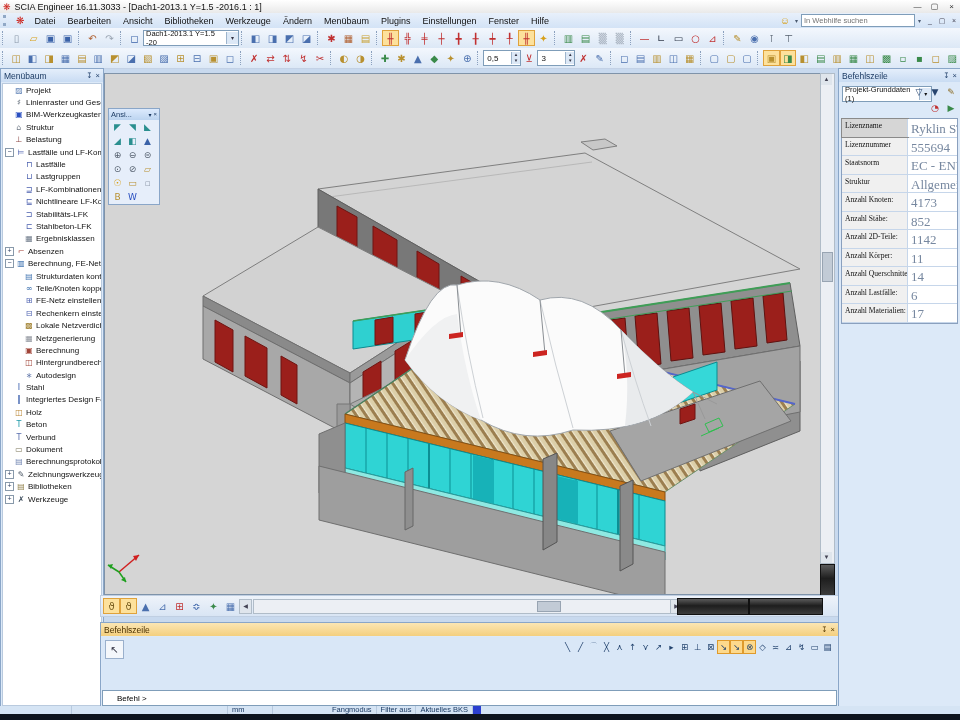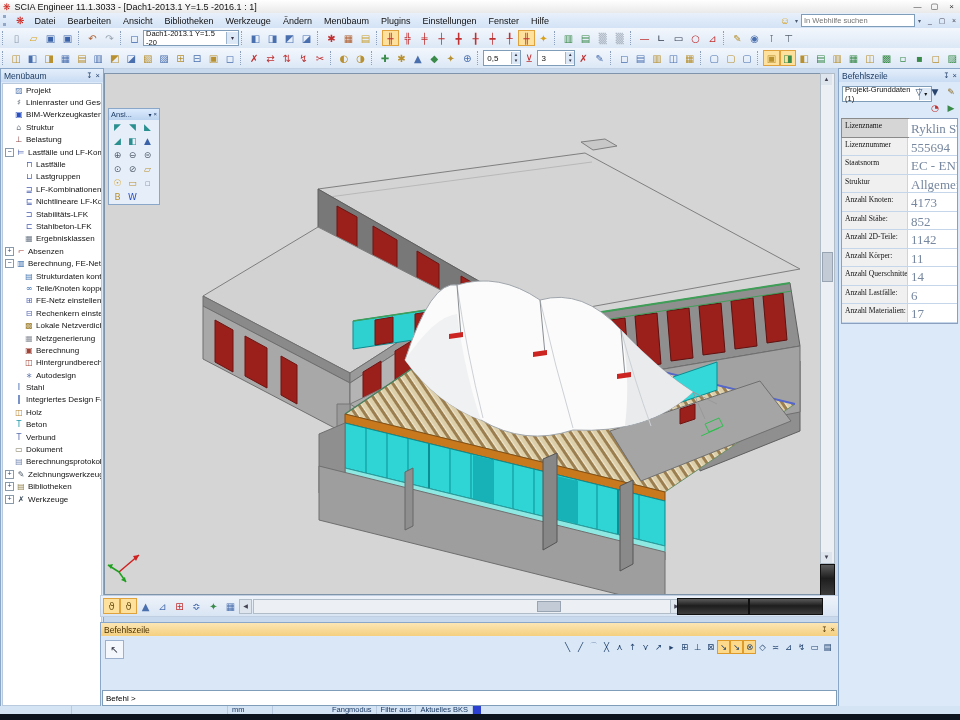--- a/index.html
+++ b/index.html
@@ -57,21 +57,21 @@
   .harrow{width:11px;height:13px;background:#dfe5ec;border:1px solid #b0bcc8;font-size:6px;line-height:13px;text-align:center;color:#445;position:absolute;top:3px;}
   #hdark1{position:absolute;left:576px;top:2px;width:70px;height:15px;}
   #hdark2{position:absolute;left:648px;top:2px;width:72px;height:15px;}
   
   #cmdpanel{left:100px;top:622px;width:737px;height:84px;}
   .cmdbody{position:absolute;left:1px;right:1px;top:14px;bottom:17px;background:#d9e7f7;}
   .cursorbtn{position:absolute;left:3px;top:3px;width:17px;height:17px;background:#f4f7fb;border:1px solid #9ab0cc;font-size:10px;color:#223;display:flex;align-items:center;justify-content:center;}
   .snaprow{position:absolute;right:3px;top:3px;display:flex;}
   .snapbtn{width:13px;height:14px;display:flex;align-items:center;justify-content:center;font-size:8.5px;border:1px solid transparent;background:transparent;padding:0;color:#23436e;font-family:"DejaVu Sans",sans-serif;}
   .snapbtn.hl{background:#fdd98c;border-color:#df9a2c;}
-  .cmdinput{position:absolute;left:1px;right:1px;bottom:1px;height:14px;background:#fff;border:1px solid #7f9db9;font-size:8px;padding:0 3px;font-family:"Liberation Sans",sans-serif;}
+  .cmdinput{position:absolute;left:1px;right:1px;bottom:1px;height:14px;background:#fff;border:1px solid #7f9db9;font-size:8px;padding:0 14px;font-family:"Liberation Sans",sans-serif;}
   
   #rightpanel{left:838px;top:68px;width:121px;height:638px;}
   .propcombo{position:absolute;left:3px;top:17px;width:86px;height:14px;background:#fff;border:1px solid #7f9db9;font-size:7.5px;display:flex;align-items:center;padding-left:2px;}
   .propcombo .arrow{margin-left:auto;width:11px;height:12px;background:#dce8f6;border-left:1px solid #9db4cc;font-size:6px;text-align:center;line-height:12px;}
   .picons{position:absolute;right:2px;top:16px;display:flex;gap:2px;}
   .picons2{position:absolute;right:2px;top:32px;display:flex;gap:2px;}
   .pibtn{width:14px;height:14px;border:1px solid transparent;display:flex;align-items:center;justify-content:center;font-size:9px;background:transparent;padding:0;font-family:"DejaVu Sans",sans-serif;}
   #propgrid{position:absolute;left:2px;top:49px;width:115px;border:1px solid #8aa0be;background:#fff;font-family:Liberation Serif, serif;}
   .prow{display:flex;height:17.5px;border-bottom:1px solid #c6d6ea;}
   .plabel{width:60px;background:#f0f0f0;border-right:1px solid #c6d6ea;padding:2px 2px 0 3px;font-size:7.6px;overflow:hidden;white-space:nowrap;}
@@ -84,21 +84,21 @@
   .bottomdark{position:absolute;left:0;top:714px;width:960px;height:6px;background:#0e141d;}
   svg{display:block;}
 </style>
 </head>
 <body>
 
 <div id="app">
 
   <div class="titlebar">
     <span class="title-icon">❋</span>
-    <span>SCIA Engineer 11.1.3033 - [Dach1-2013.1 Y=1.5 -2016.1 : 1]</span>
+    <span>SCIA Engineer 16.11.3033 - [Dach1-2013.1 Y=1.5 -2016.1 : 1]</span>
     <div class="win-controls">
       <span class="win-btn">—</span>
       <span class="win-btn">▢</span>
       <span class="win-btn">×</span>
     </div>
   </div>
 
   <div class="menubar">
     <span class="menu-handle"></span>
     <span class="title-icon" style="font-size:10px;">❋</span>

